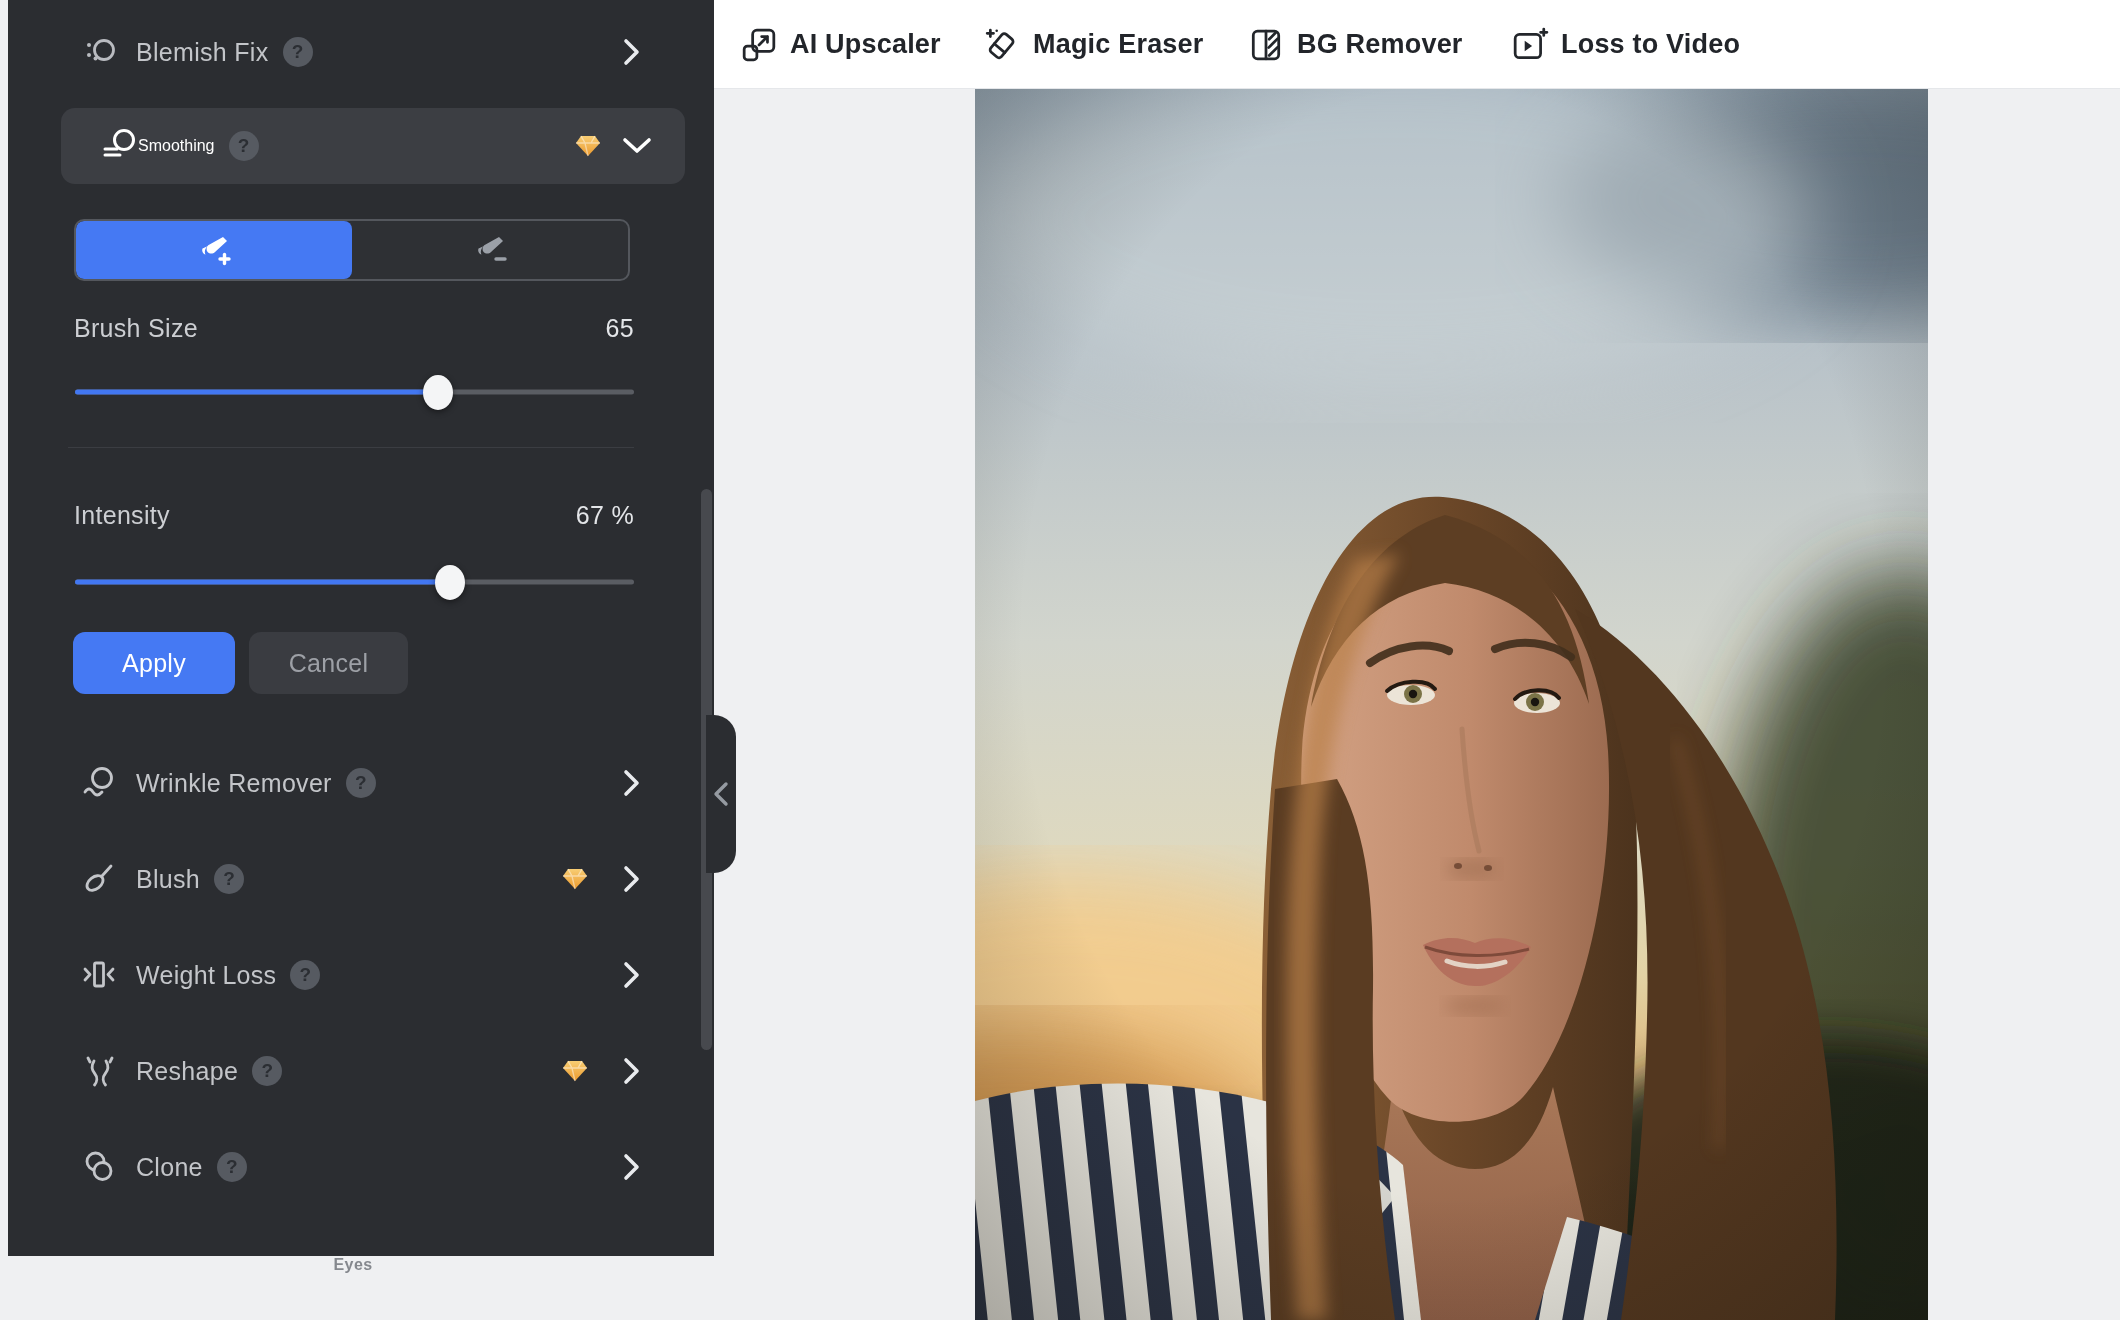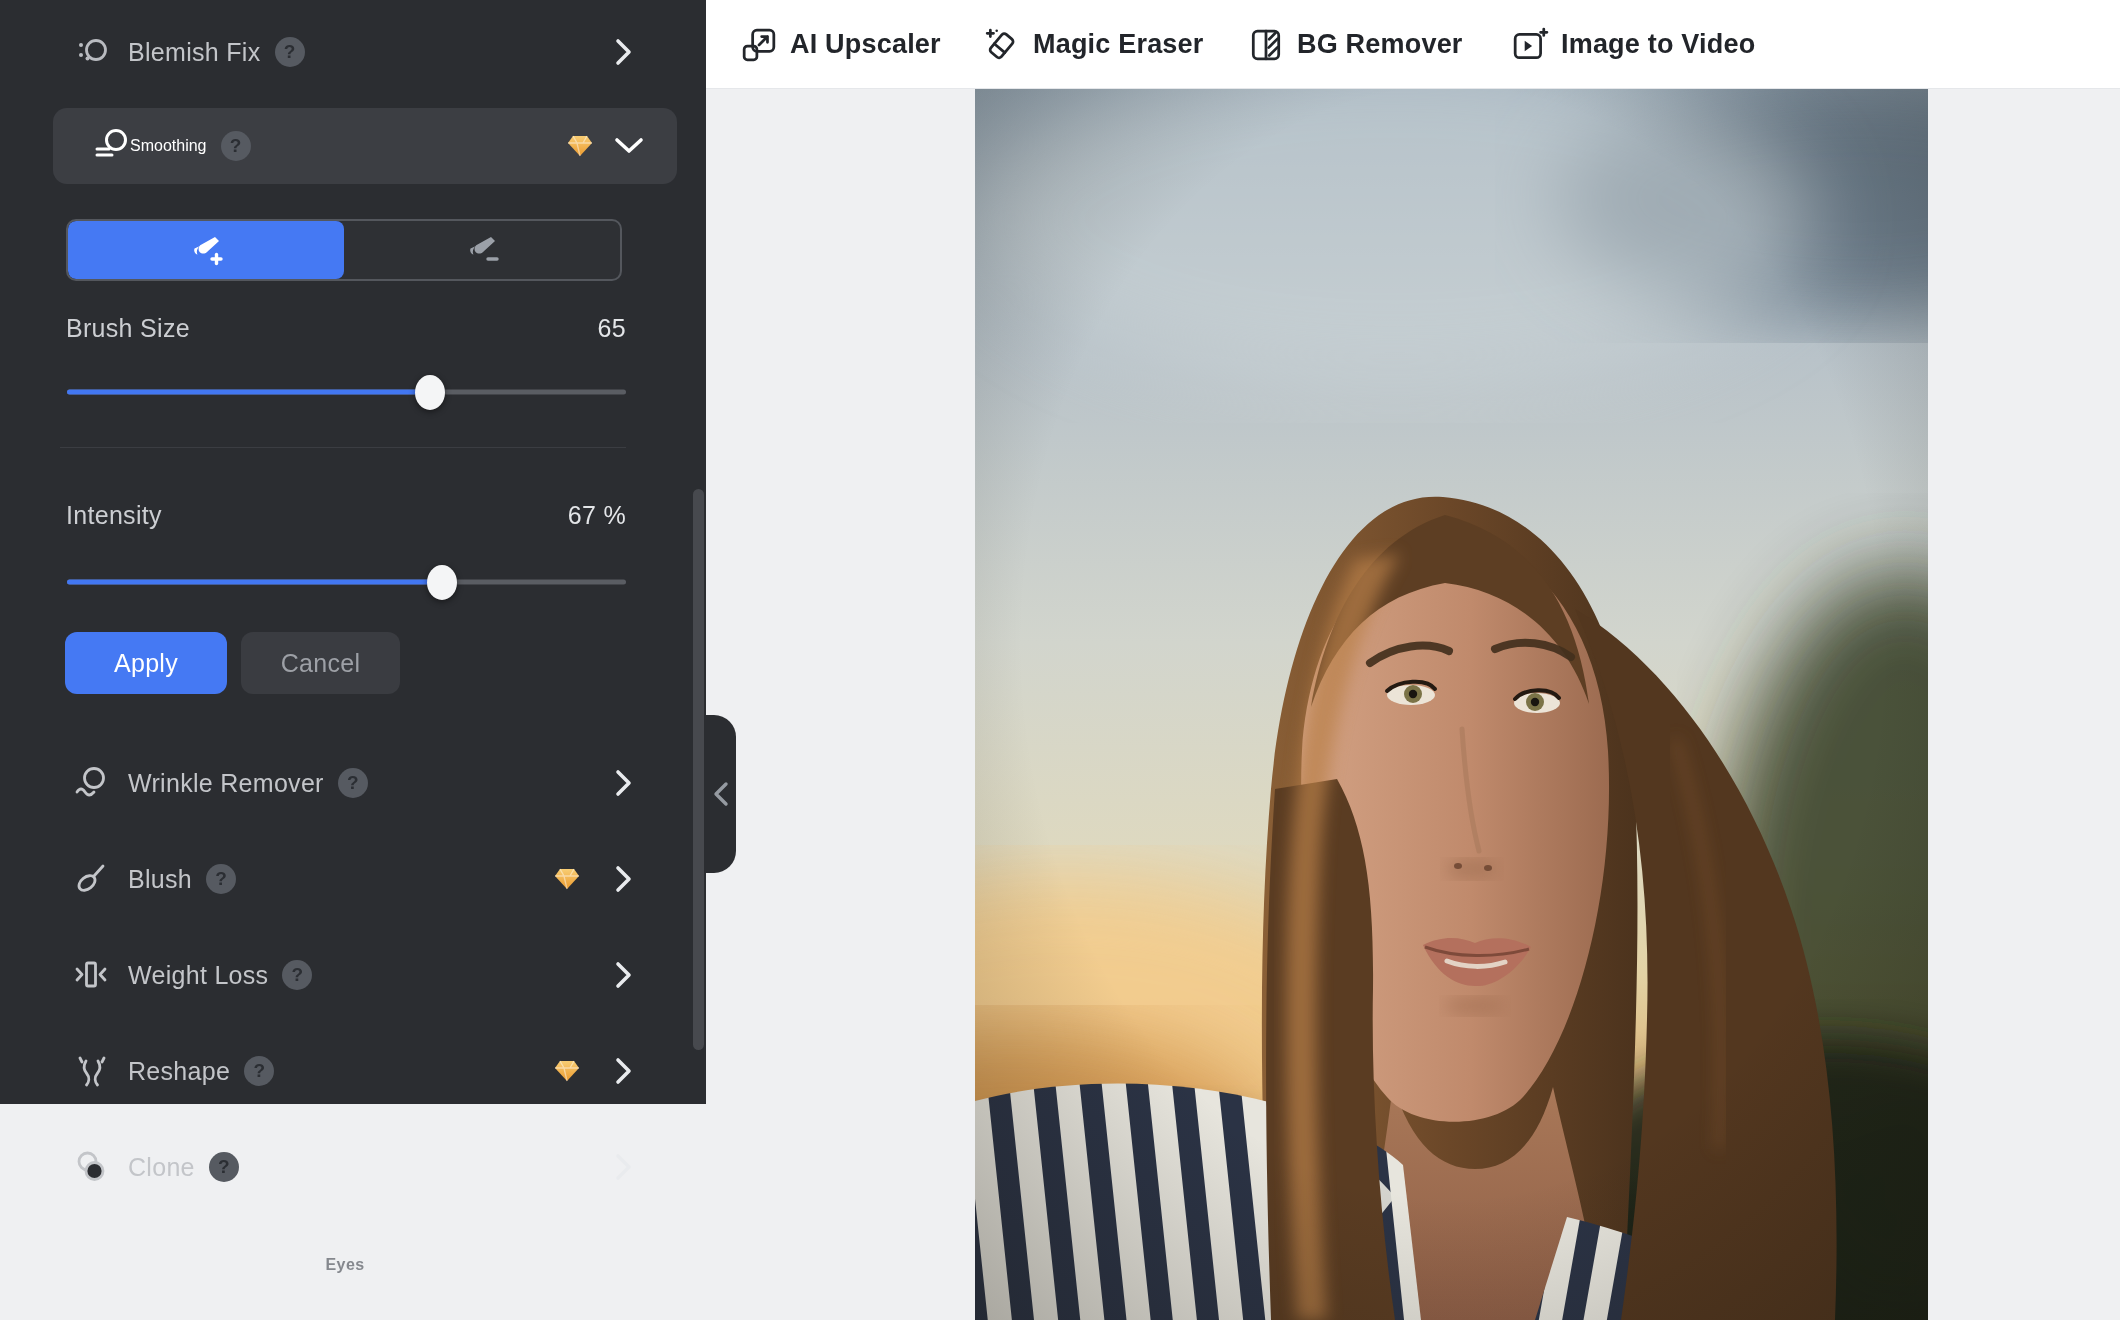--- a/index.html
+++ b/index.html
@@ -1,21 +1,21 @@
 <!DOCTYPE html>
 <html><head>
 <meta charset="utf-8">
 <style>
   * { margin:0; padding:0; box-sizing:border-box; }
   html,body { width:2120px; height:1320px; overflow:hidden; background:#eff0f2;
               font-family:"Liberation Sans", sans-serif; }
   .app { position:relative; width:2120px; height:1320px; overflow:hidden; background:#eff0f2; }
 
   
-  .sidebar { position:absolute; left:0; top:0; width:706px; height:1104px; background:#2b2d31; z-index:5; }
+  .sidebar { position:absolute; left:8px; top:0; width:706px; height:1256px; background:#2b2d31; z-index:5; }
   .tool-row { position:absolute; left:0; width:706px; height:64px; display:flex; align-items:center; cursor:pointer; }
   .tool-row .ticon { width:40px; height:40px; margin-left:72px; flex:0 0 auto; display:flex; align-items:center; justify-content:center; }
   .tool-row .tlabel { margin-left:16px; font-size:25px; color:#c3c5c9; letter-spacing:.3px; }
   .help-badge { width:30px; height:30px; border-radius:50%; background:#565a61; color:#2b2e33;
                 font-size:19px; font-weight:bold; display:flex; align-items:center; justify-content:center;
                 margin-left:14px; flex:0 0 auto; }
   .chev-slot { position:absolute; right:74px; top:50%; transform:translateY(-50%); display:flex; }
   .gem-slot  { position:absolute; right:126px; top:50%; transform:translateY(-50%); display:flex; }
 
   .active-row { position:absolute; left:33px; top:108px; width:624px; height:76px; background:#3c3e43;
@@ -316,21 +316,21 @@
       </svg>
       <span class="tb-label">BG Remover</span>
     </div>
 
     <div class="topbar-item" style="left:806px;">
       <svg width="36" height="36" viewBox="0 0 34 34" fill="none" stroke="#23262b" stroke-width="2.6" stroke-linecap="round" stroke-linejoin="round">
         <rect x="3" y="7" width="24" height="22" rx="4"></rect>
         <path d="M12 13 L19 18 L12 23 Z" fill="#23262b" stroke="none"></path>
         <path d="M30 2 v6 M27 5 h6"></path>
       </svg>
-      <span class="tb-label">Image to Video</span>
+      <span class="tb-label">Loss to Video</span>
     </div>
   </div>
 
   <div class="canvas">
     <div class="photo">
       <svg width="953" height="1231" viewBox="0 0 953 1231">
         <defs>
           <linearGradient id="sky" x1="0" y1="0" x2="0" y2="1">
             <stop offset="0" stop-color="#9aabb9"></stop>
             <stop offset=".22" stop-color="#b9c3c9"></stop>

